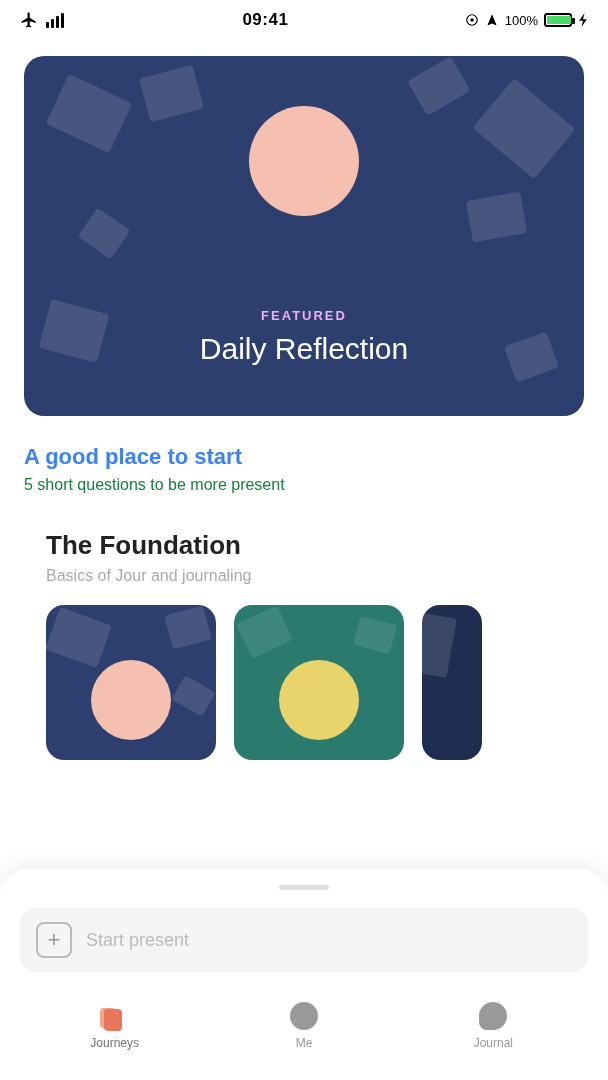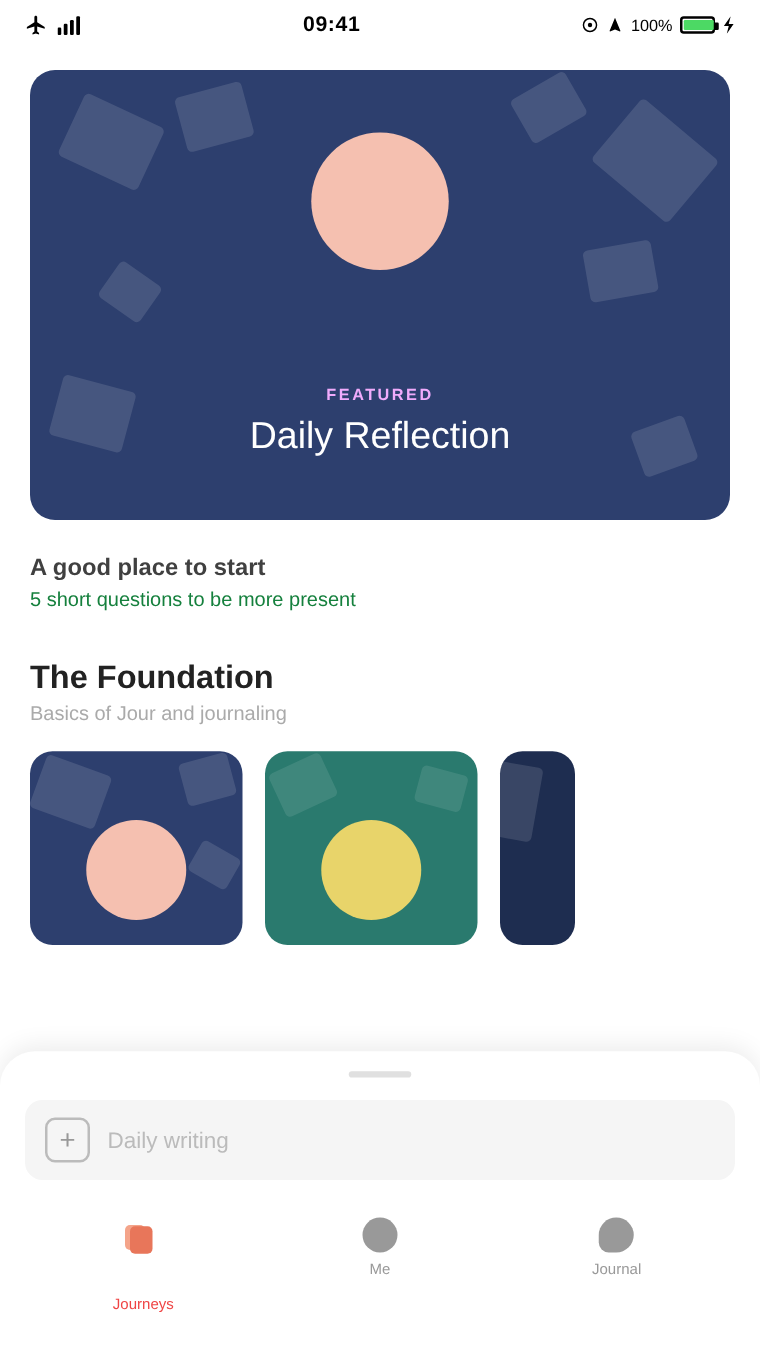--- a/index.html
+++ b/index.html
@@ -127,33 +127,34 @@
       font-weight: 400;
       color: #fff;
       text-align: left;
     }
 
     
     .section-description {
       padding: 28px 0 0 0;
     }
     .desc-title {
-      font-size: 19px;
+      font-size: 22px;
       font-weight: 600;
-      color: #404040;
+      color: #3b82f6;
       margin-bottom: 6px;
     }
     .desc-subtitle {
       font-size: 16px;
       color: #15803d;
     }
 
     
     .foundation-section {
       padding: 36px 0 0 0;
+      margin-left: 22px;
     }
     .foundation-title {
       font-size: 26px;
       font-weight: 700;
       color: #222;
       margin-bottom: 6px;
     }
     .foundation-subtitle {
       font-size: 16px;
       color: #aaa;
@@ -281,21 +282,21 @@
       height: 32px;
       display: flex;
       align-items: center;
       justify-content: center;
     }
 
     .tab-label {
       font-size: 12px;
       font-weight: 500;
     }
-    .tab-label.active { color: #ef4444; margin-top: 28px; }
+    .tab-label.active { color: #737373; }
     .tab-label.inactive { color: #999; }
 
     
     .journeys-icon {
       position: relative;
       width: 30px;
       height: 30px;
     }
     .j-rect1 {
       width: 18px;
@@ -422,21 +423,21 @@
 
 </div>
 
 <div class="bottom-drawer">
   <div class="drawer-handle"></div>
 
   <div class="write-input-row">
     <div class="plus-btn">
       <span>+</span>
     </div>
-    <span class="write-placeholder">Daily writing</span>
+    <span class="write-placeholder">Start present</span>
   </div>
 
   <div class="tab-bar">
 
     <div class="tab-item">
       <div class="tab-icon">
         <div class="journeys-icon">
           <div class="j-rect2"></div>
           <div class="j-rect1"></div>
         </div>

